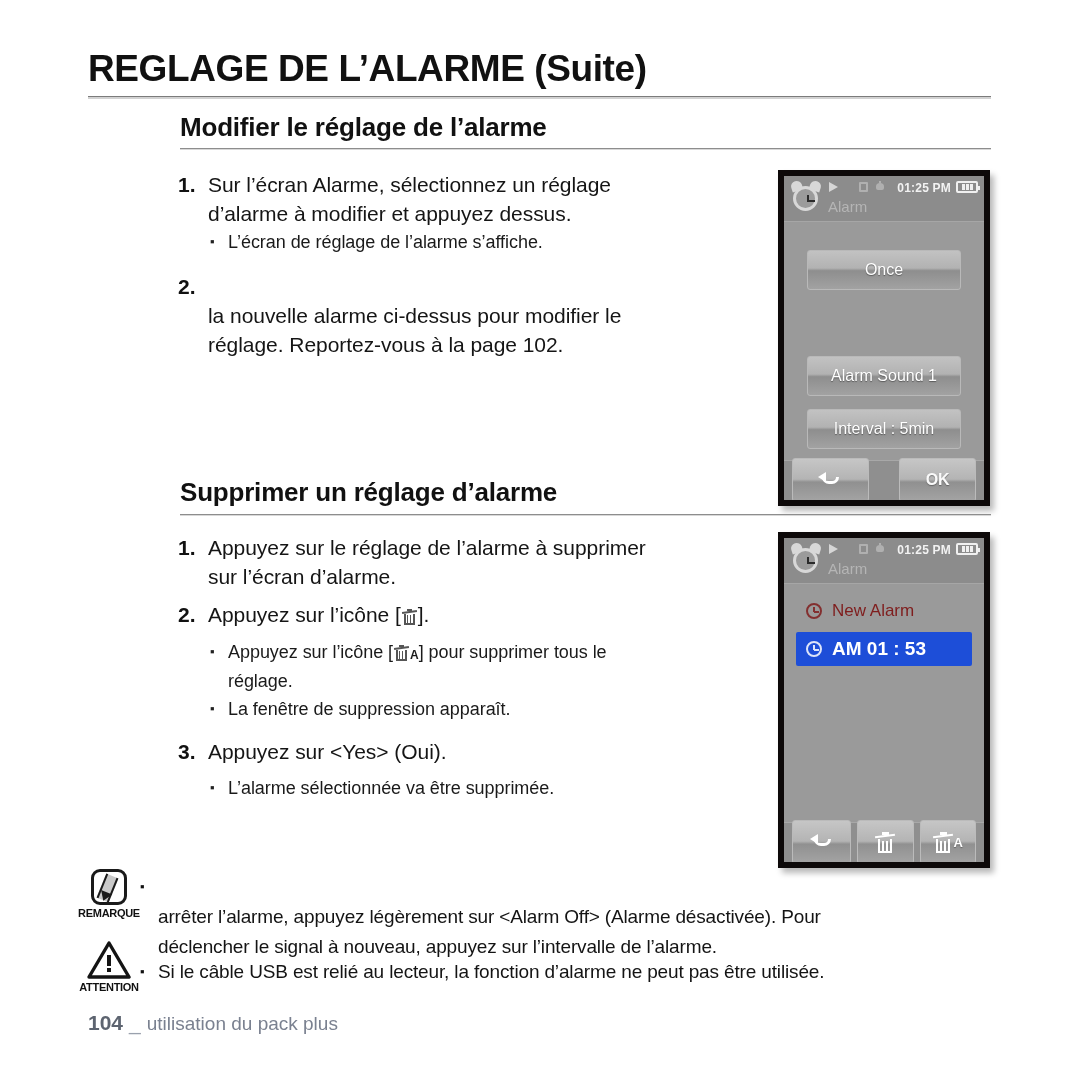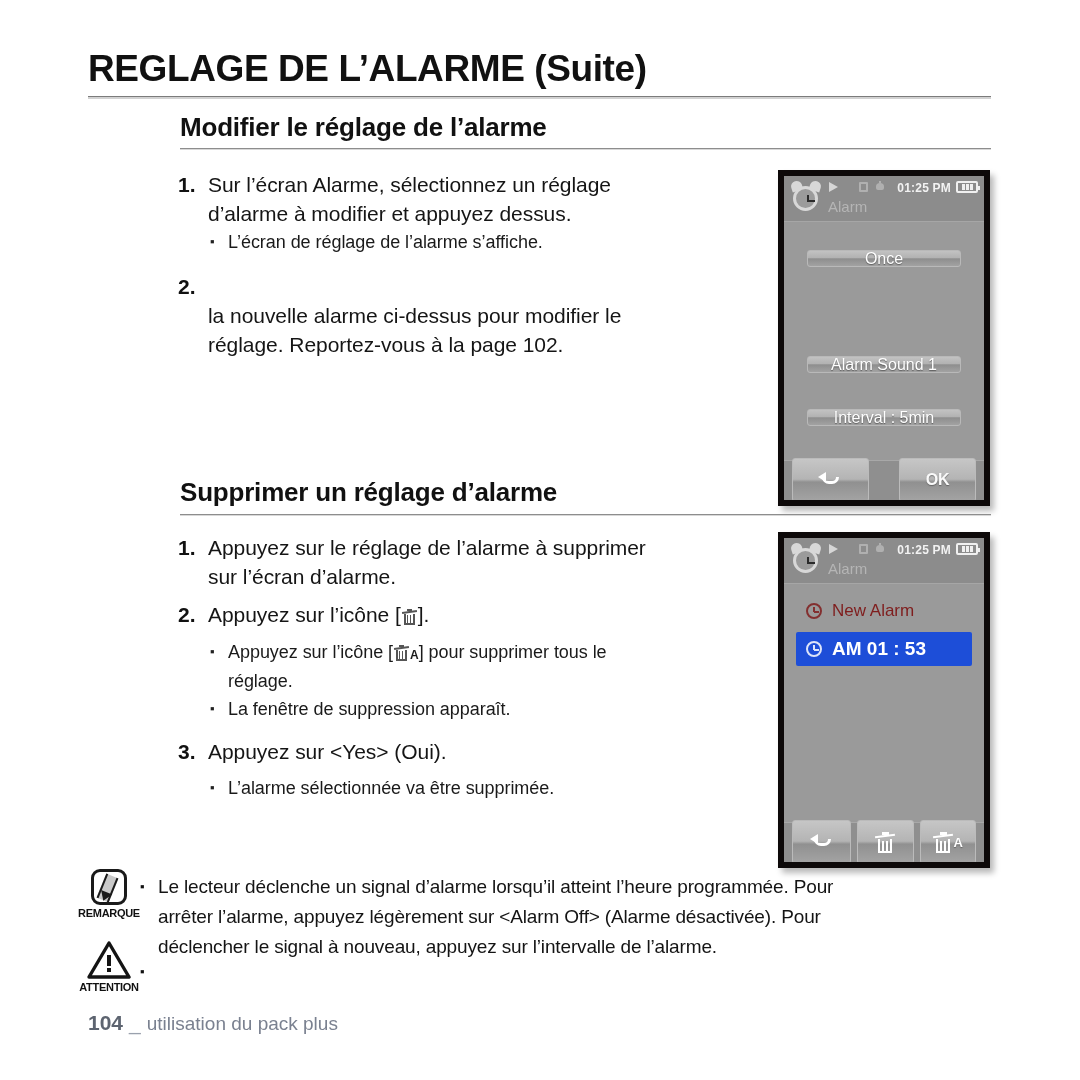--- a/index.html
+++ b/index.html
@@ -199,21 +199,21 @@
     content:""; position:absolute; right:-4px; top:3px;
     width:2px; height:4px; background:#f0f0f0;
   }
 
   .screen-body { flex:1; position:relative; }
 
   
   .pill {
     position:absolute;
     left:23px; right:23px;
-    height:17px;
+    height:40px;
     border-radius:3px;
     border:1px solid #b9b9b9;
     background:linear-gradient(to bottom,#c2c2c2 0%, #b2b2b2 45%, #8e8e8e 52%, #a2a2a2 100%);
     display:flex; align-items:center; justify-content:center;
     font-size:16px; color:#ffffff;
     text-shadow:0 1px 1px rgba(60,60,60,.65);
     white-space:nowrap;
   }
 
   
@@ -567,38 +567,41 @@
   <div class="note-square">
     <div class="pen"></div>
       <div class="nib"></div>
   </div>
   <div class="note-icon-label">REMARQUE</div>
 </div>
 
 <div class="note-body" style="left:140px; top:872px; width:880px;">
   <div class="note-mark">▪</div>
   <div class="note-text">
-    <span>Le lecteur déclenche un signal d’alarme lorsqu’il atteint l’heure programmée. Pour</span><br>
+    <br>
     <span>arrêter l’alarme, appuyez légèrement sur &lt;Alarm Off&gt; (Alarme désactivée). Pour</span><br>
     <span>déclencher le signal à nouveau, appuyez sur l’intervalle de l’alarme.</span>
   </div>
 </div>
 
 <div class="note-icon-wrap" style="left:66px; top:941px;">
   <div class="warn-tri">
     <svg width="44" height="38" viewBox="0 0 44 38">
       <path d="M22 2 L42 36 L2 36 Z" fill="#ffffff" stroke="#141414" stroke-width="3.4" stroke-linejoin="round"></path>
       <rect x="20" y="14" width="4" height="11" fill="#141414"></rect>
       <rect x="20" y="27" width="4" height="4" fill="#141414"></rect>
     </svg>
   </div>
   <div class="note-icon-label">ATTENTION</div>
 </div>
 
 <div class="note-body" style="left:140px; top:957px; width:880px;">
   <div class="note-mark">▪</div>
+  <div class="note-text">
+    <span>Si le câble USB est relié au lecteur, la fonction d’alarme ne peut pas être utilisée.</span>
+  </div>
 </div>
 
 <div class="footer">
   <span class="pg">104</span>
   <span class="sep">_</span>
   <span class="ft">utilisation du pack plus</span>
 </div>
 
 </body></html>

